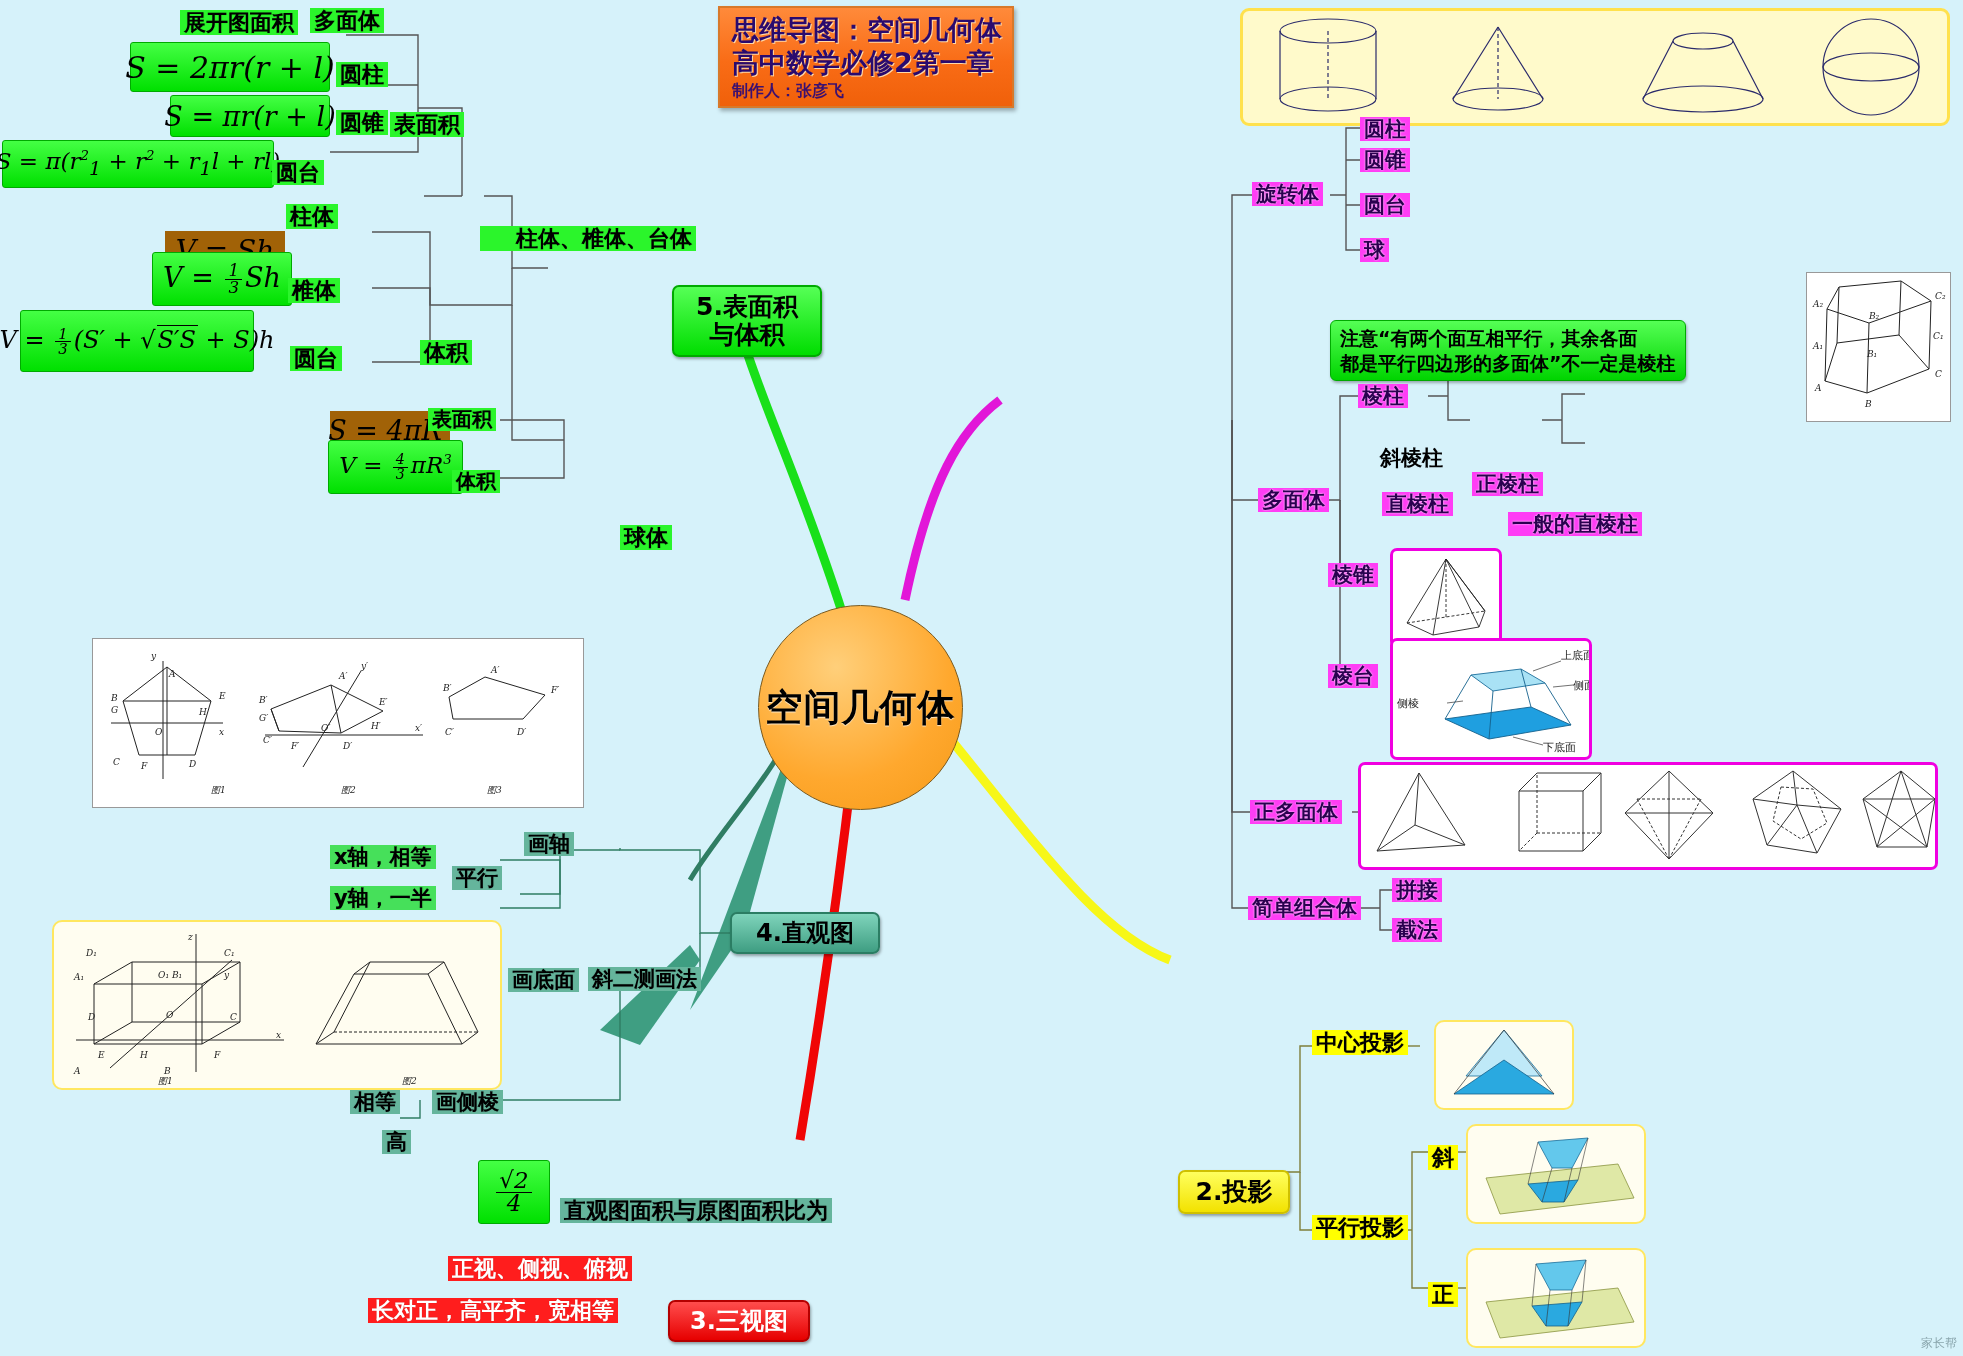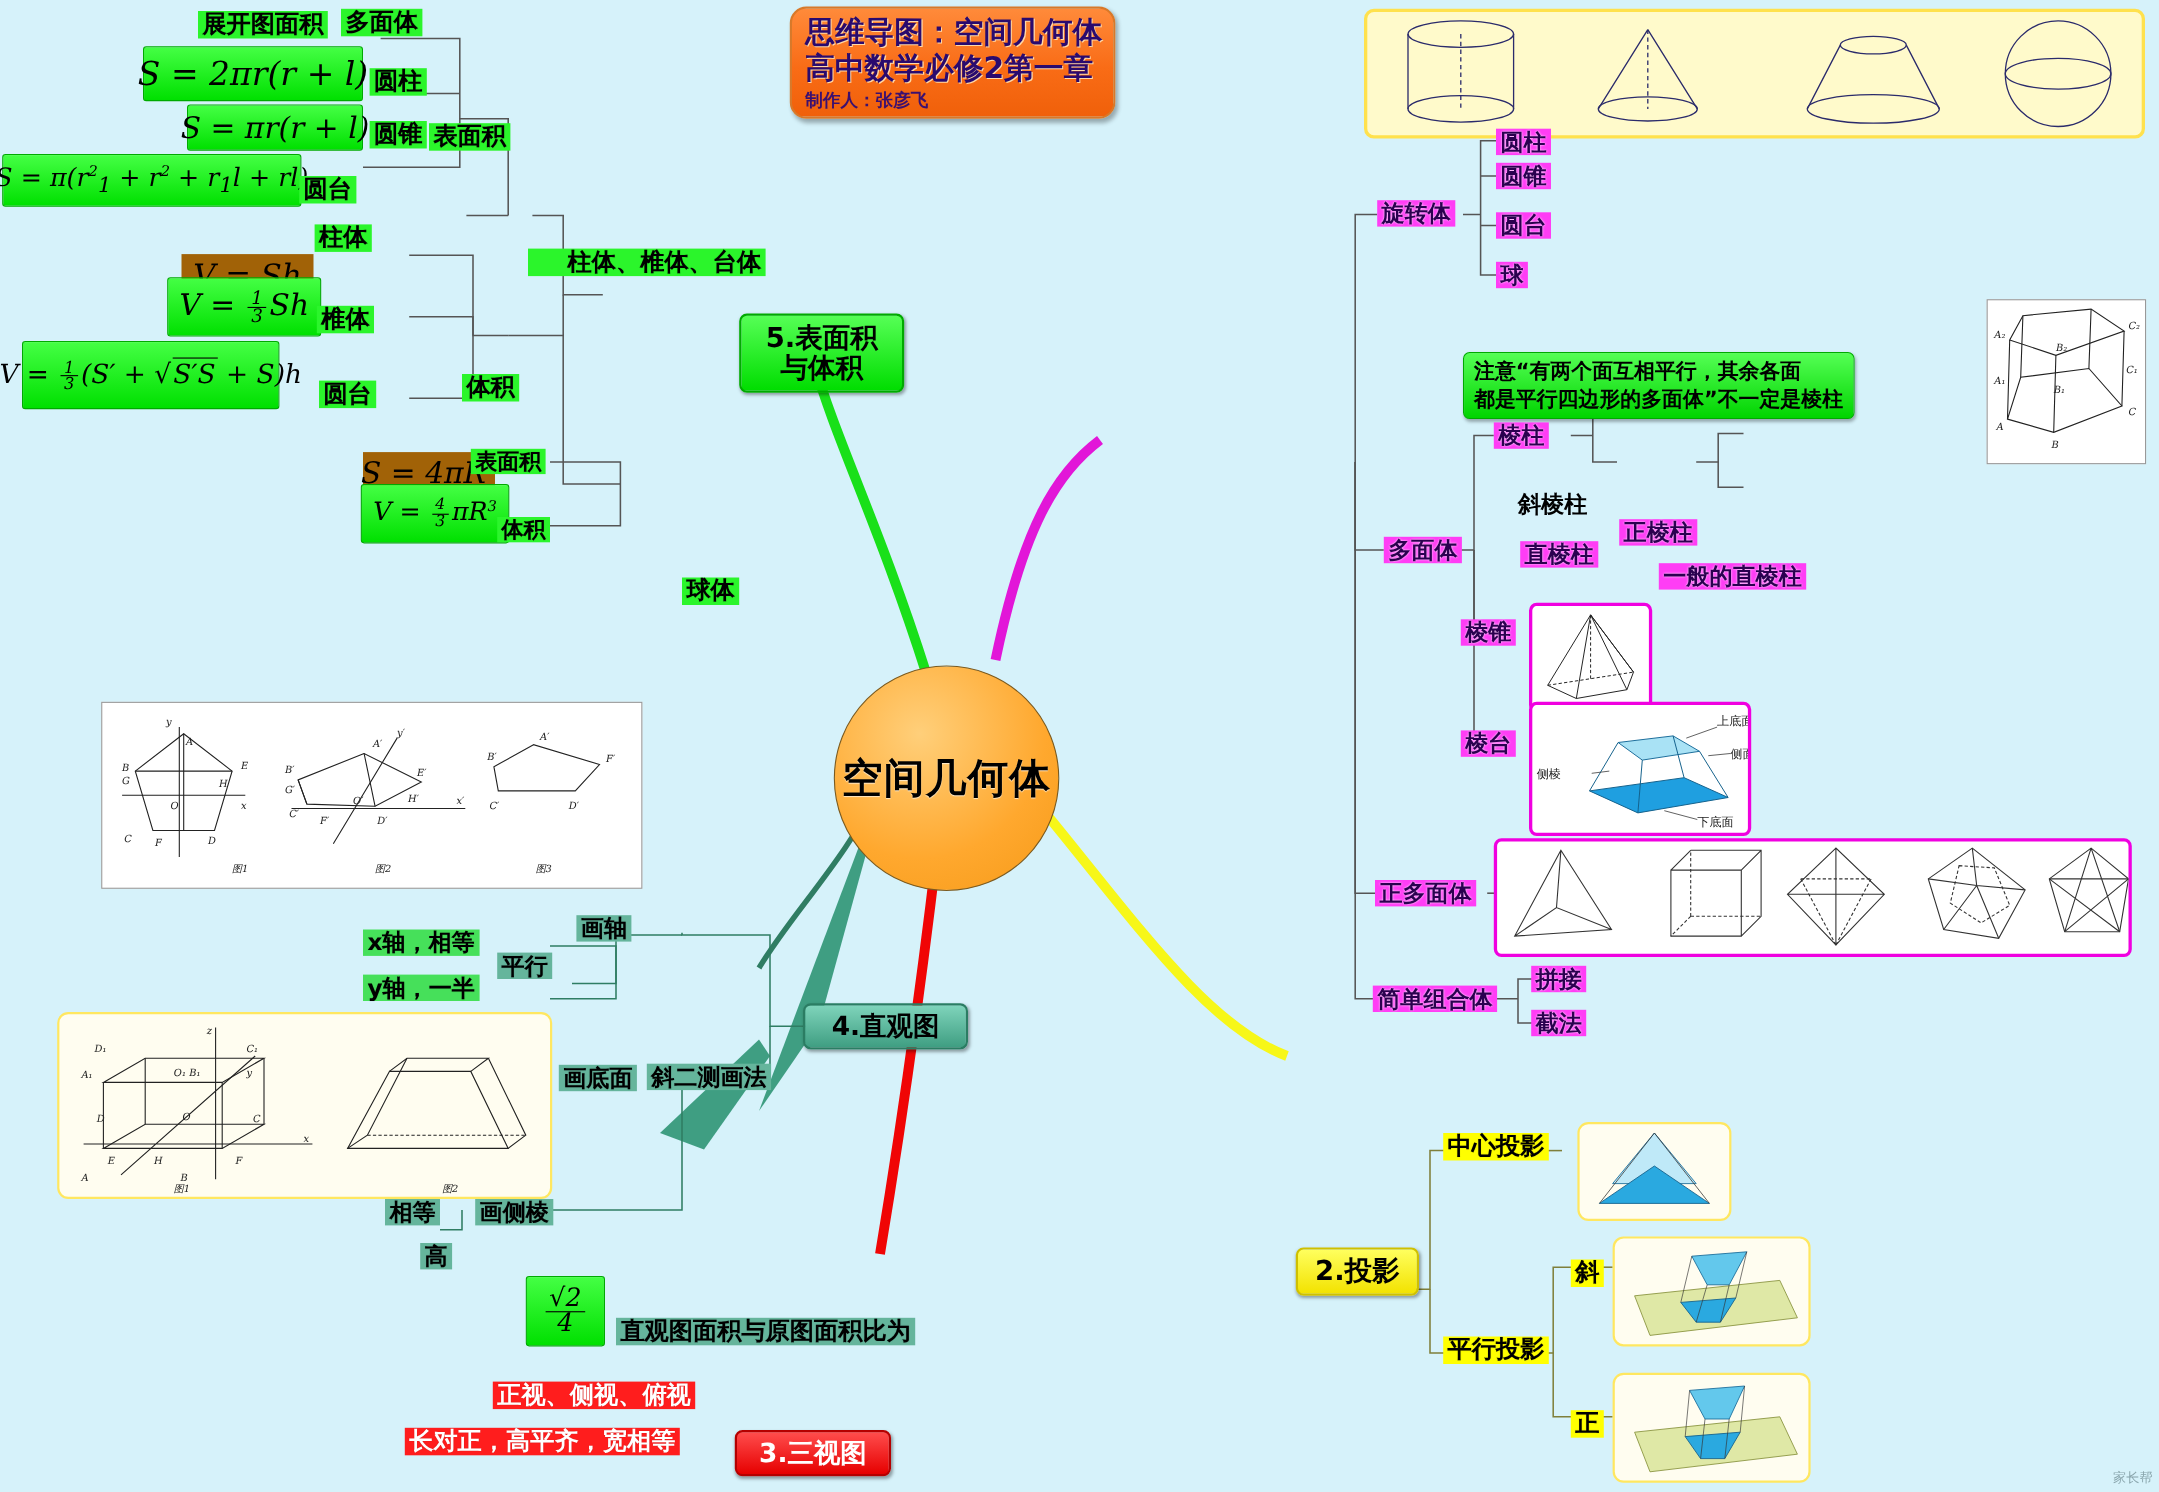--- a/index.html
+++ b/index.html
@@ -57,21 +57,21 @@
     box-shadow:1px 2px 3px rgba(0,0,0,.35);
   }
   #m1{background:linear-gradient(180deg,#ff5cf3,#f800e4);border:2px solid #c700b8;color:#000;}
   #m5{background:linear-gradient(180deg,#56ff56,#00dd00);border:2px solid #0a0;color:#000;}
   #m4{background:linear-gradient(180deg,#7fd4bb,#3f9e82);border:2px solid #2b7d63;color:#000;}
   #m3{background:linear-gradient(180deg,#ff4d4d,#e60000);border:2px solid #b50000;color:#fff;}
   #m2{background:linear-gradient(180deg,#ffff5e,#f2e200);border:2px solid #cfc000;color:#000;}
   
   #title{
     background:linear-gradient(180deg,#ff8a3a 0%,#f96c16 55%,#f0600a 100%);
-    border:2px solid #d8792a;border-radius:15px;
+    border:2px solid #d8792a;border-radius:0;
     padding:6px 10px 4px 12px;box-shadow:2px 3px 4px rgba(0,0,0,.3);
   }
   #title .t1,#title .t2{
     font-size:27px;font-weight:bold;color:#2a0a6e;
     text-shadow:1px 1px 0 #ffd9a8;line-height:1.22;white-space:nowrap;
   }
   #title .t3{font-size:16px;font-weight:bold;color:#3b1070;margin-top:1px;}
   .fr-yellow{background:#fffacb;border:3px solid #ffe14d;border-radius:9px;}
   .fr-magenta{border:3px solid #f000e0;border-radius:7px;background:#fff;}
   .fr-grey{border:1px solid #999;background:#fff;}
@@ -178,21 +178,21 @@
   </div>
 
   <div class="n main" id="m4" style="left:730px;top:912px;width:150px;height:42px;font-size:24px;">
     <span>4.直观图</span>
   </div>
 
   <div class="n main" id="m3" style="left:668px;top:1300px;width:142px;height:42px;font-size:24px;">
     <span>3.三视图</span>
   </div>
 
-  <div class="n main" id="m2" style="left:1178px;top:1134px;width:112px;height:44px;font-size:25px;">
+  <div class="n main" id="m2" style="left:1178px;top:1170px;width:112px;height:44px;font-size:25px;">
     <span>2.投影</span>
   </div>
 
   <div class="n chip green" style="left:180px;top:10px;font-size:22px;">展开图面积</div>
   <div class="n chip green" style="left:310px;top:8px;font-size:22px;">多面体</div>
   <div class="n chip green" style="left:390px;top:112px;font-size:22px;">表面积</div>
   <div class="n chip green" style="left:420px;top:340px;font-size:22px;">体积</div>
   <div class="n chip green" style="left:480px;top:226px;font-size:22px;padding-left:36px;">柱体、椎体、台体</div>
   <div class="n chip green" style="left:620px;top:525px;font-size:22px;">球体</div>
 

